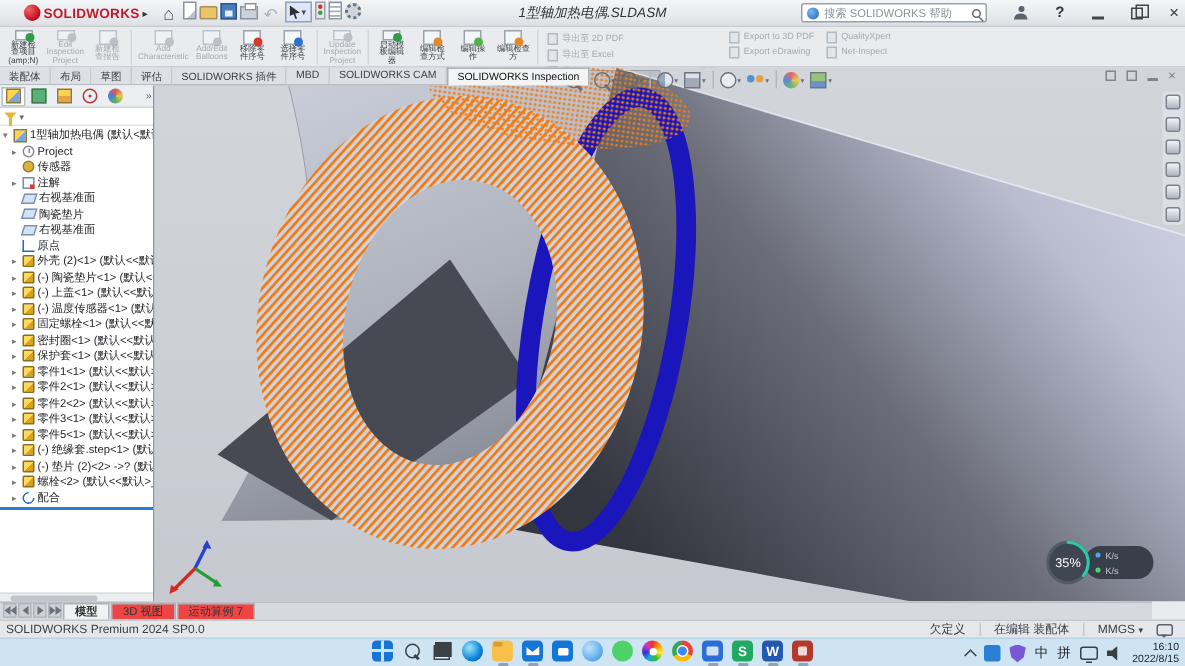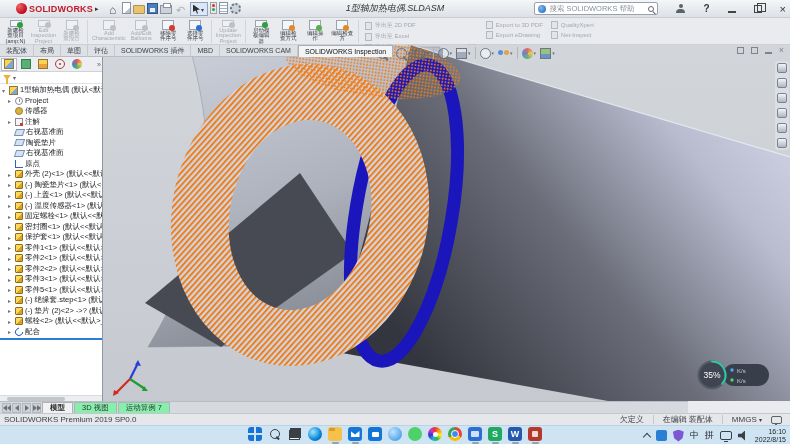--- a/index.html
+++ b/index.html
@@ -129,28 +129,28 @@
   .ti-annotations{width:8px;height:8px;background:#f5f7f9;border:1px solid #889;position:relative;}
   .ti-annotations::after{content:"";position:absolute;right:-1px;bottom:-1px;width:3px;height:3px;background:#d23b2e;}
   .ti-plane{width:9px;height:7px;background:#d4e2f4;border:1px solid #7a92b8;transform:skewX(-18deg);}
   .ti-origin{width:8px;height:8px;border-left:1.5px solid #2a62c9;border-bottom:1.5px solid #2a62c9;}
   .ti-mates{width:8px;height:8px;border:1.5px solid #2a62c9;border-radius:50%;border-top-color:transparent;transform:rotate(45deg);}
   #rollback{height:0;border-top:2px solid #2a7fd4;margin:1px 0 0 0;}
   #hscroll{height:6px;background:#eceef0;border-top:1px solid #d8dbdf;position:relative;}
   #hscroll .thumb{position:absolute;left:7px;top:1px;width:58px;height:4px;background:#c2c6cb;border-radius:2px;}
 
   
-  #doctabs{position:absolute;left:0;top:401px;width:688px;height:12px;background:#d6d9dd;
-    border-top:1px solid #b9bec4;display:flex;align-items:flex-end;padding-left:2px;z-index:8;}
+  #doctabs{position:absolute;left:0;top:401px;width:768px;height:12px;background:#d6d9dd;
+    border-top:1px solid #b9bec4;display:flex;padding-left:2px;z-index:8;}
   .nav-arr{width:9px;height:10px;display:inline-flex;align-items:center;justify-content:center;background:#cdd1d6;border:1px solid #b2b7bd;margin-right:1px;}
   .nav-arr i{width:0;height:0;border-top:3px solid transparent;border-bottom:3px solid transparent;}
   .nav-arr .l{border-right:4px solid #6b7178;}
   .nav-arr .r{border-left:4px solid #6b7178;}
   .dtab{font-size:7.5px;color:#333;padding:0 7px;height:11px;display:flex;align-items:center;
-    background:#86efac;border:1px solid #aeb3b9;border-bottom:none;margin-right:1px;}
+    background:#ef4444;border:1px solid #aeb3b9;border-bottom:none;margin-right:1px;}
   .dtab.active{background:#f0f2f4;font-weight:bold;}
 
   
   #statusbar{position:absolute;left:0;top:413px;width:790px;height:12px;background:#e5e7ea;
     border-top:1px solid #c4c8cd;display:flex;align-items:center;font-size:8px;color:#3a3f45;z-index:8;}
   #statusbar .left{margin-left:4px;}
   #statusbar .right{margin-left:auto;display:flex;align-items:center;gap:9px;margin-right:8px;}
   .sbar-sep{width:1px;height:9px;background:#c5c9cd;}
   .comment-ic{width:11px;height:8px;border:1px solid #5a626c;border-radius:2px;position:relative;}
   .comment-ic::after{content:"";position:absolute;left:2px;bottom:-3px;width:0;height:0;
@@ -655,21 +655,21 @@
       <span class="nav-arr">
         <i class="r"></i>
         <i class="r"></i>
       </span>
       <span class="dtab active">模型</span>
       <span class="dtab">3D 视图</span>
       <span class="dtab">运动算例 7</span>
     </div>
 
   <div id="statusbar">
-    <span class="left">SOLIDWORKS Premium 2019 SP0.0</span>
+    <span class="left">SOLIDWORKS Premium 2024 SP0.0</span>
     <div class="right">
       <span>欠定义</span>
       <span class="sbar-sep"></span>
       <span>在编辑 装配体</span>
       <span class="sbar-sep"></span>
       <span><span>MMGS</span> <span style="font-size:6px;">▾</span></span>
       <span class="comment-ic"></span>
     </div>
   </div>
 

